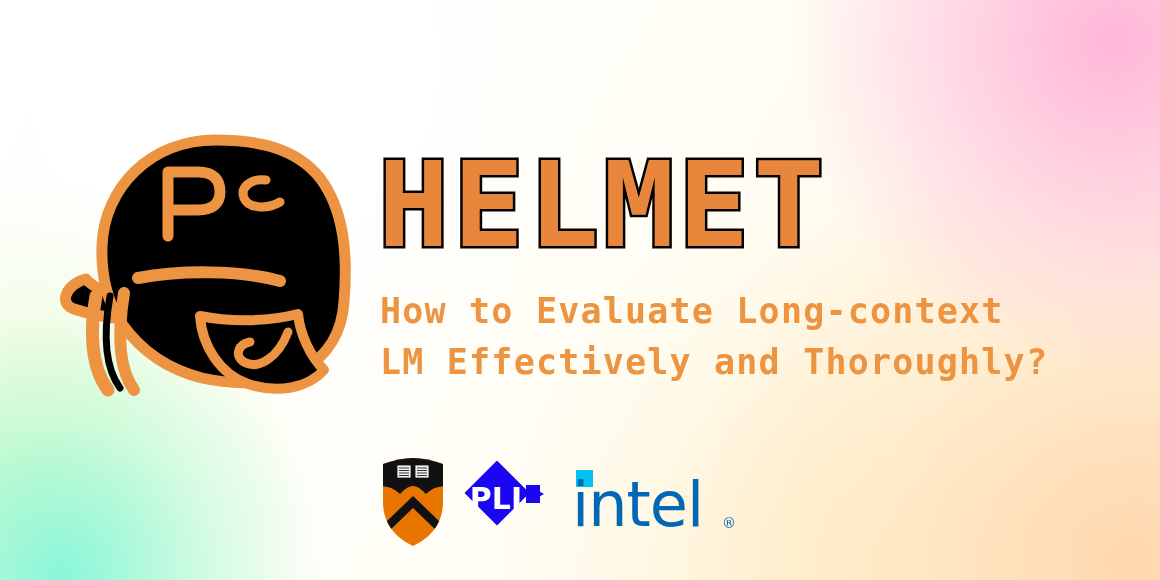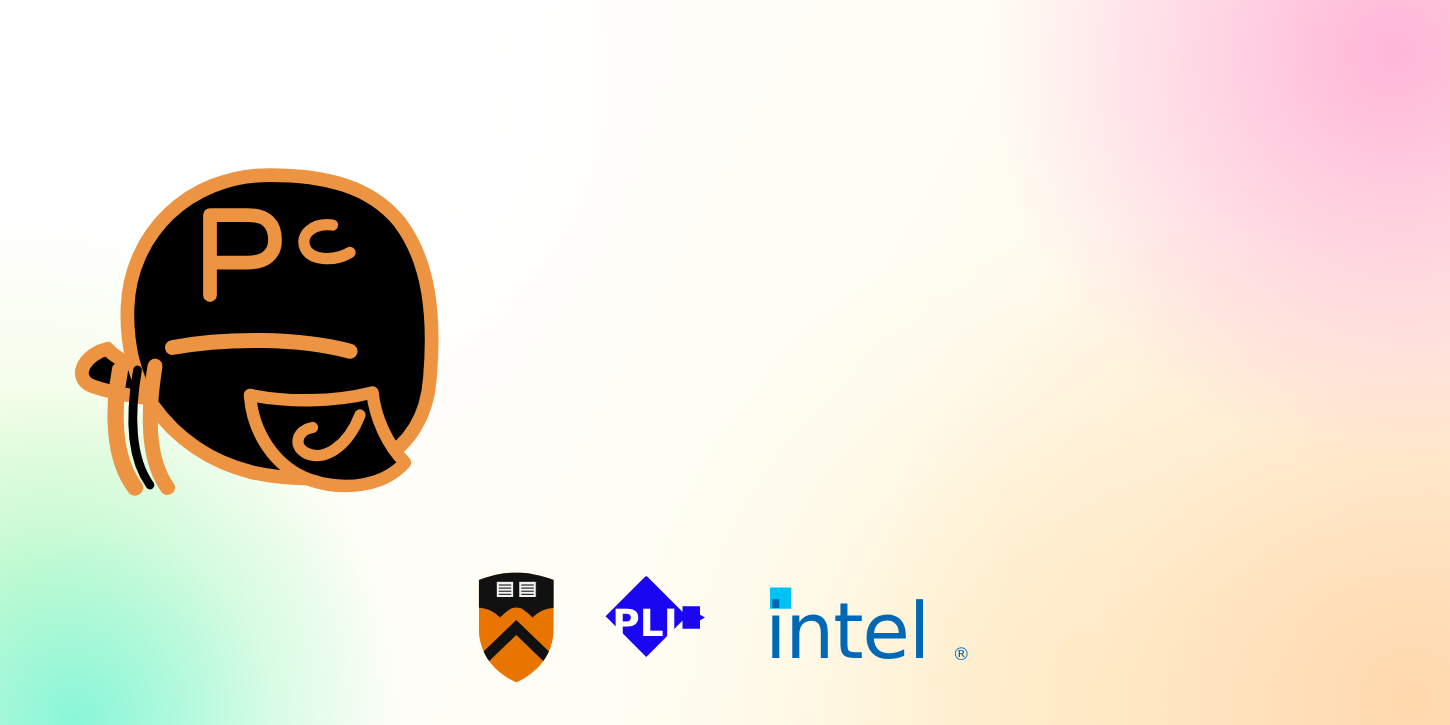--- a/index.html
+++ b/index.html
@@ -66,21 +66,21 @@
   
   #logo-row {
     position: absolute;
     left: 380px;
     top: 452px;
     width: 400px;
     height: 100px;
     display: flex;
     align-items: center;
     justify-content: flex-start;
-    gap: 38px;
+    gap: 18px;
   }
   .logo { display: block; flex: 0 0 auto; }
   #logo-princeton { width: 66px; height: 92px; }
   #logo-pli       { width: 90px; height: 82px; }
   #logo-intel     { width: 180px; height: 76px; }
 </style>
 </head>
 <body>
 
 <div id="banner">
@@ -119,20 +119,25 @@
 
       <g>
         <path d="M116 54 L116 118 M116 54 L146 54 C162 54 168 62 168 74
                  C168 86 160 92 146 92 L116 92" fill="none" stroke="#ec9442" stroke-width="11" stroke-linecap="round" stroke-linejoin="round"></path>
       </g>
 
       <path d="M214 62 C198 60 188 70 192 80 C196 90 214 92 228 84" fill="none" stroke="#ec9442" stroke-width="9" stroke-linecap="round"></path>
     </svg>
   </div>
 
+  <div id="title-block">
+    <h1 id="main-title">HELMET</h1>
+    <div id="subtitle">How to Evaluate Long-context
+LM Effectively and Thoroughly?</div>
+  </div>
 
   <div id="logo-row">
 
     <svg class="logo" id="logo-princeton" viewBox="0 0 66 92" aria-hidden="true">
       <defs>
         <clipPath id="shieldClip">
           <path d="M3 8 C14 4 24 2 33 2 C42 2 52 4 63 8
                    L63 46 C63 68 50 82 33 90 C16 82 3 68 3 46 Z"></path>
         </clipPath>
       </defs>

